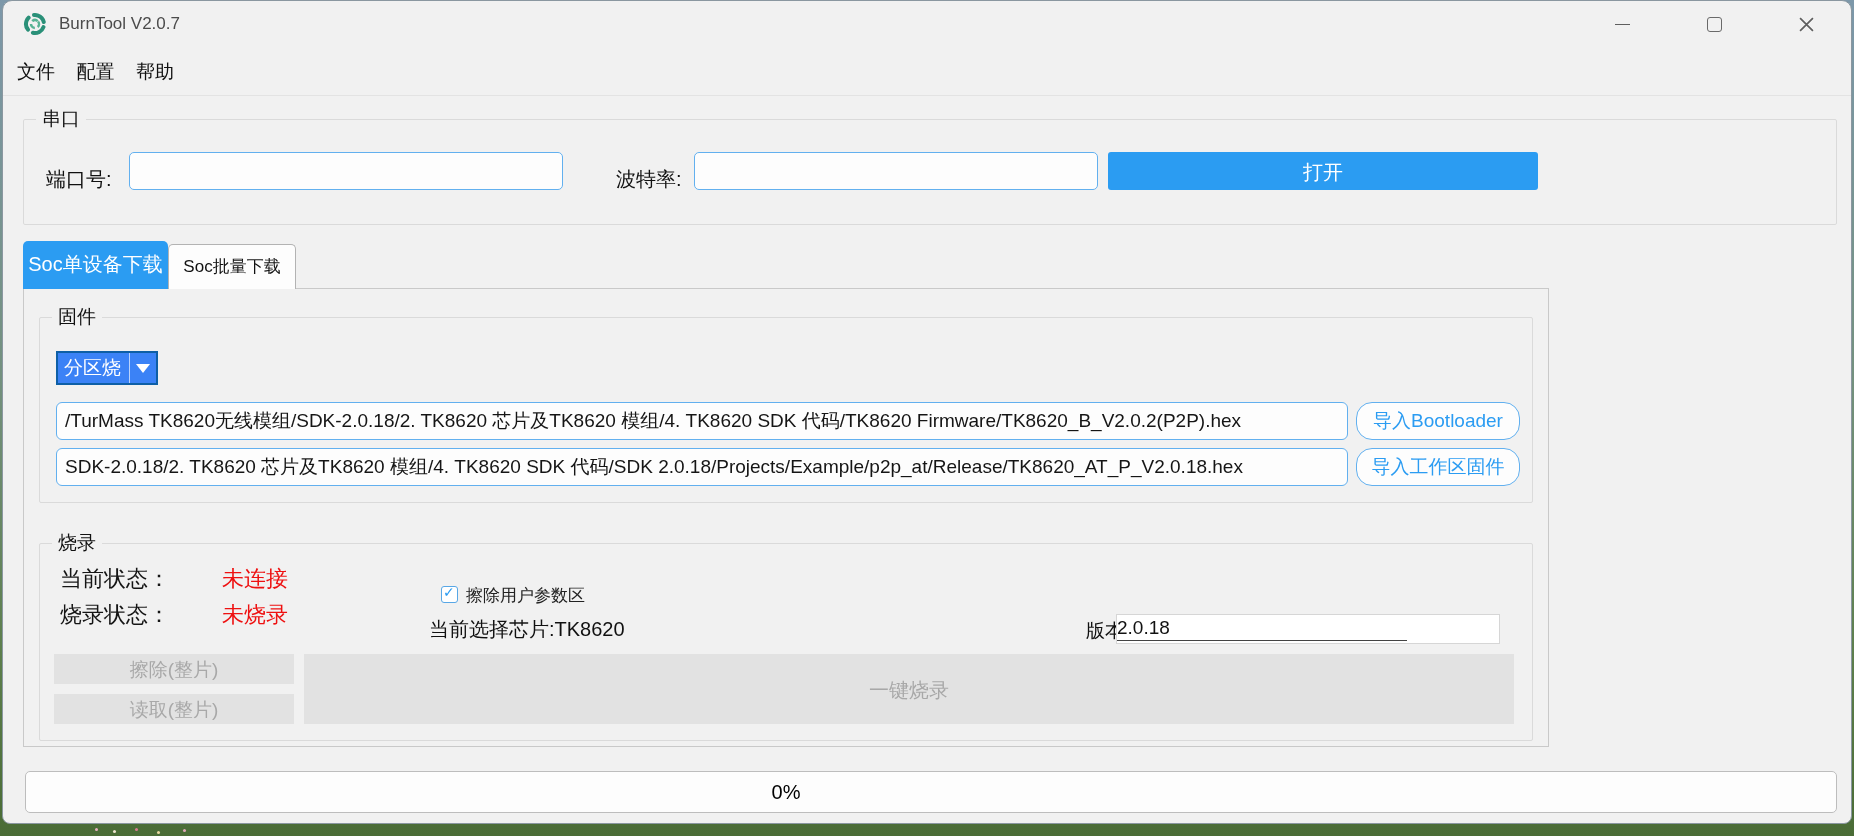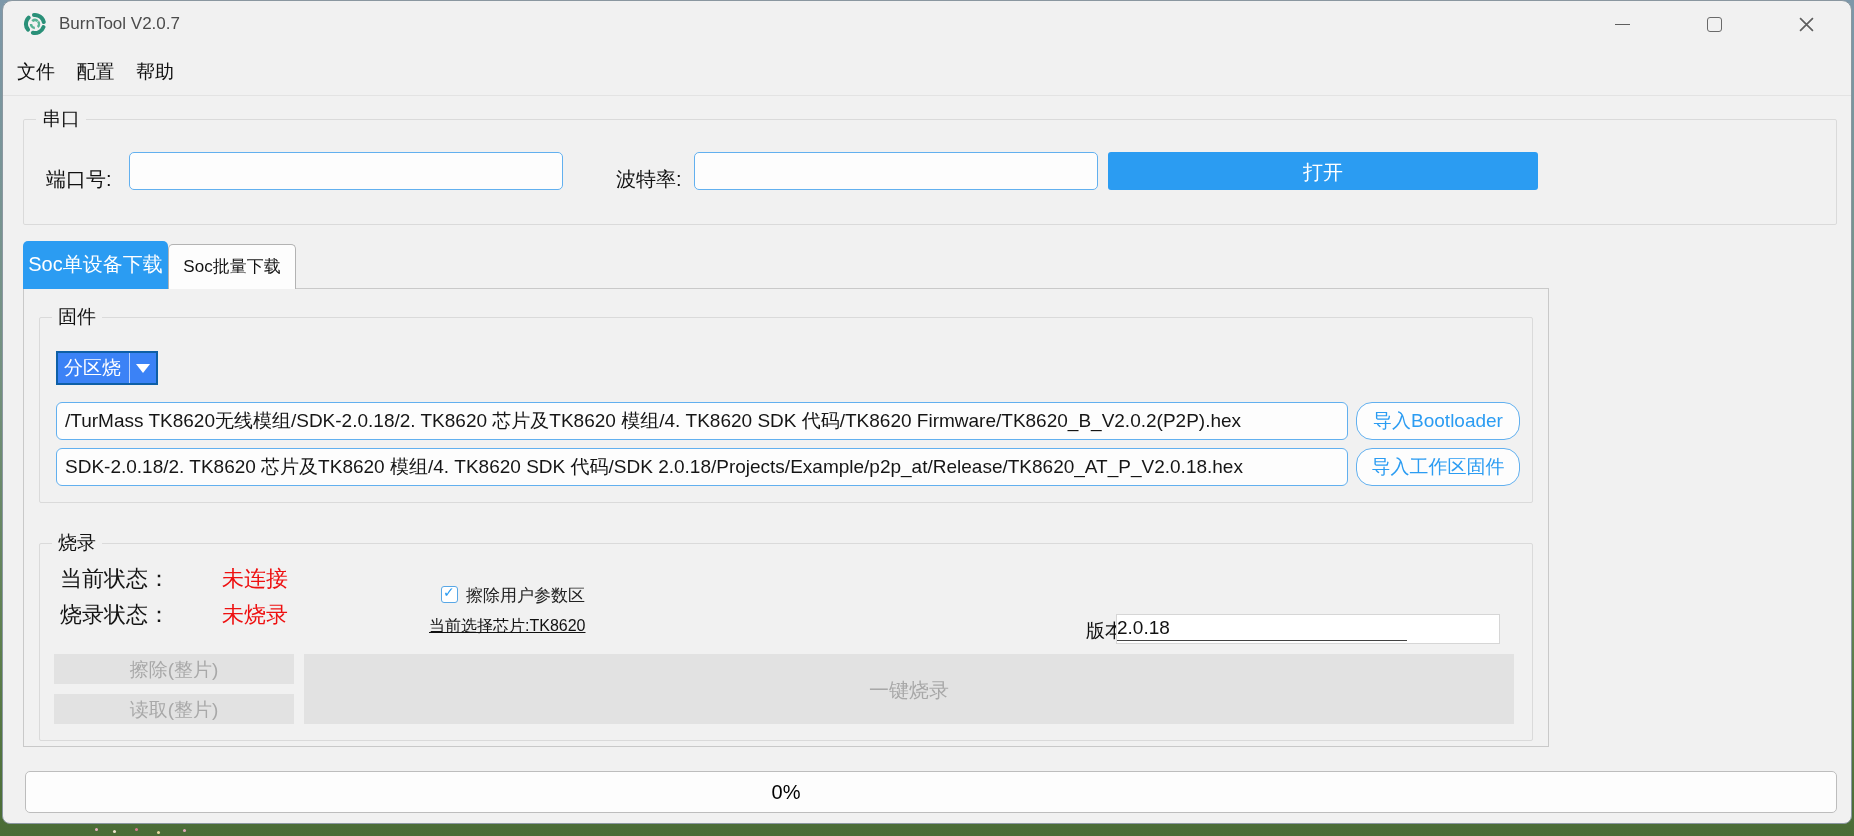--- a/index.html
+++ b/index.html
@@ -56,21 +56,21 @@
     color:#2b9cf2;font-size:19px;text-align:center;line-height:36px;box-sizing:border-box;cursor:pointer;}
   #import-boot{top:84px;} #import-work{top:130px;}
   
   #burn{left:36px;top:542px;width:1492px;height:196px;}
   .state-label{position:absolute;left:20px;font-size:22px;color:#151515;}
   .state-value{position:absolute;left:182px;font-size:22px;color:#ee1111;}
   .checkbox{position:absolute;left:401px;top:42px;width:17px;height:17px;border:1px solid #58a7e6;border-radius:3px;background:#fff;
     box-sizing:border-box;cursor:pointer;}
   .checkbox.checked::after{content:"✓";position:absolute;left:1px;top:-3px;font-size:14px;color:#2b9cf2;font-weight:bold;}
   .cb-label{position:absolute;left:426px;top:40px;font-size:17px;color:#222;}
-  .chip-label{position:absolute;left:389px;top:72px;font-size:16px;color:#111;text-decoration:underline;}
+  .chip-label{position:absolute;left:389px;top:72px;font-size:20px;color:#111;}
   .ver-label{position:absolute;left:1002px;top:74px;font-size:19px;color:#111;margin-left:44px;}
   .version-box{position:absolute;left:1076px;top:70px;width:384px;height:30px;background:#fff;border:1px solid #d6d6d6;
     box-sizing:border-box;line-height:28px;padding-left:0;}
   .version-box .vval{display:inline-block;min-width:290px;font-size:19px;color:#111;border-bottom:1px solid #444;line-height:24px;}
   .grey-btn{position:absolute;background:#e2e2e2;border:none;color:#a8a8a8;text-align:center;cursor:default;}
   #btn-erase{left:14px;top:110px;width:240px;height:30px;font-size:19px;line-height:30px;}
   #btn-read{left:14px;top:150px;width:240px;height:30px;font-size:19px;line-height:30px;}
   #btn-onekey{left:264px;top:110px;width:1210px;height:70px;font-size:20px;line-height:70px;}
   
   #progress{position:absolute;left:22px;top:770px;width:1812px;height:42px;background:#fdfdfd;border:1px solid #bdbdbd;

